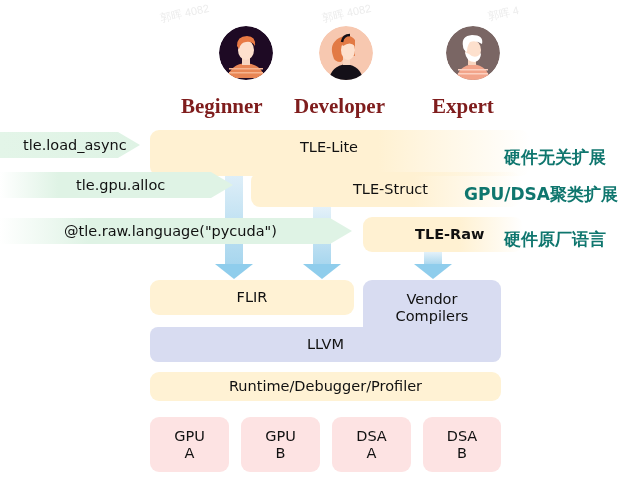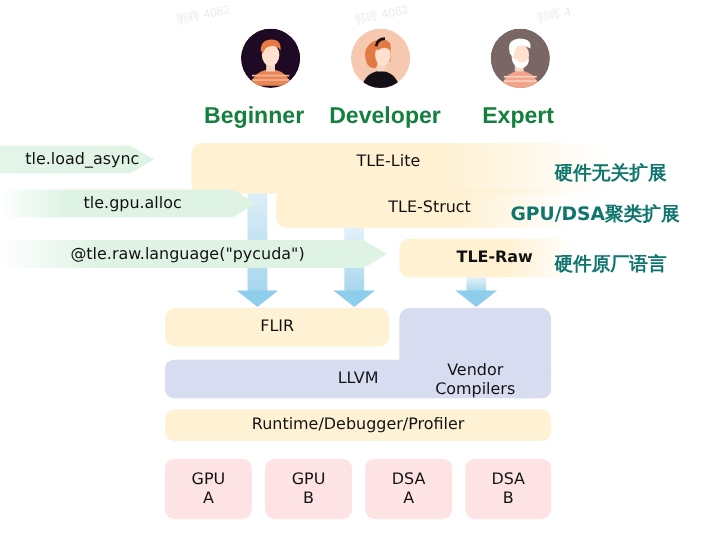--- a/index.html
+++ b/index.html
@@ -1,22 +1,22 @@
 <!DOCTYPE html>
 <html><head>
 <meta charset="utf-8">
 <style>
   html, body { margin:0; padding:0; background:#ffffff; }
   body { width:640px; height:486px; position:relative; overflow:hidden;
          font-family:"DejaVu Sans", "Liberation Sans", sans-serif; color:#111; }
   .watermark { position:absolute; font-size:11px; color:#ececec; transform:rotate(-12deg);
                font-family:"Liberation Sans", sans-serif; white-space:nowrap; }
   .avatar { position:absolute; width:54px; height:54px; border-radius:50%; overflow:hidden; }
-  .persona-label { position:absolute; font-family:Liberation Sans, sans-serif; font-weight:bold;
-                   font-size:21px; color:#15803d; text-align:center; white-space:nowrap; }
+  .persona-label { position:absolute; font-family:Liberation Serif, serif; font-weight:bold;
+                   font-size:21px; color:#7f1d1d; text-align:left; white-space:nowrap; }
   .box { position:absolute; border-radius:9px; display:flex; align-items:center;
          justify-content:center; text-align:center; font-size:14.5px; line-height:17px; color:#111; }
   .yellow { background:#fff2d4; }
   .yellow-fade { background:linear-gradient(to right, #fff1d2 0%, #fff1d2 60%, rgba(255,241,210,0) 100%); }
   .lavender { background:#d8dcf1; }
   .pink { background:#fde3e3; }
   .green-arrow { position:absolute; height:26px; display:flex; align-items:center;
                  font-size:14.5px; color:#111;
                  background:linear-gradient(to right, rgba(223,243,229,0.0) 0%, #dff3e5 25%, #dff3e5 100%);
                  clip-path:polygon(0 0, calc(100% - 22px) 0, 100% 50%, calc(100% - 22px) 100%, 0 100%); }
@@ -72,21 +72,21 @@
 <div class="persona-label" style="left:294px;top:94px;width:112px;">Developer</div>
 <div class="persona-label" style="left:432px;top:94px;width:78px;">Expert</div>
 
 <div class="blue-col" style="left:225px;top:165px;width:18px;height:100px;"></div>
 <div class="blue-head" style="left:215px;top:264px;"></div>
 <div class="blue-col" style="left:313px;top:207px;width:18px;height:58px;"></div>
 <div class="blue-head" style="left:303px;top:264px;"></div>
 <div class="blue-col" style="left:424px;top:252px;width:18px;height:13px;"></div>
 <div class="blue-head" style="left:414px;top:264px;"></div>
 
-<div class="box yellow-fade" style="left:150px;top:130px;width:380px;height:46px;justify-content:flex-start;margin-left:24px;">
+<div class="box yellow-fade" style="left:150px;top:130px;width:380px;height:46px;justify-content:flex-start;">
   <span style="position:absolute;left:150px;top:9px;">TLE-Lite</span>
 </div>
 <div class="cn-label" style="left:504px;top:146px;">硬件无关扩展</div>
 
 <div class="box yellow-fade" style="left:251px;top:172px;width:270px;height:35px;justify-content:flex-start;">
   <span style="position:absolute;left:102px;top:9px;">TLE-Struct</span>
 </div>
 <div class="cn-label" style="left:464px;top:183px;">GPU/DSA聚类扩展</div>
 
 <div class="box yellow-fade" style="left:363px;top:217px;width:160px;height:35px;justify-content:flex-start;">
@@ -101,21 +101,21 @@
   <span style="padding-left:76px;">tle.gpu.alloc</span>
 </div>
 <div class="green-arrow" style="left:0;top:218px;width:352px;">
   <span style="padding-left:64px;">@tle.raw.language("pycuda")</span>
 </div>
 
 <div class="box lavender" style="left:150px;top:327px;width:351px;height:35px;border-radius:8px;">
   <span>LLVM</span>
 </div>
 <div class="box lavender" style="left:363px;top:280px;width:138px;height:70px;align-items:flex-start;padding-top:11px;box-sizing:border-box;">
-  <span style="width:100px;margin-top:38px;">Vendor Compilers</span>
+  <span style="width:100px;">Vendor Compilers</span>
 </div>
 <div class="box yellow" style="left:150px;top:280px;width:204px;height:35px;">
   <span>FLIR</span>
 </div>
 
 <div class="box yellow" style="left:150px;top:372px;width:351px;height:29px;">
   <span>Runtime/Debugger/Profiler</span>
 </div>
 
 <div class="box pink" style="left:150px;top:417px;width:79px;height:55px;flex-direction:column;">

